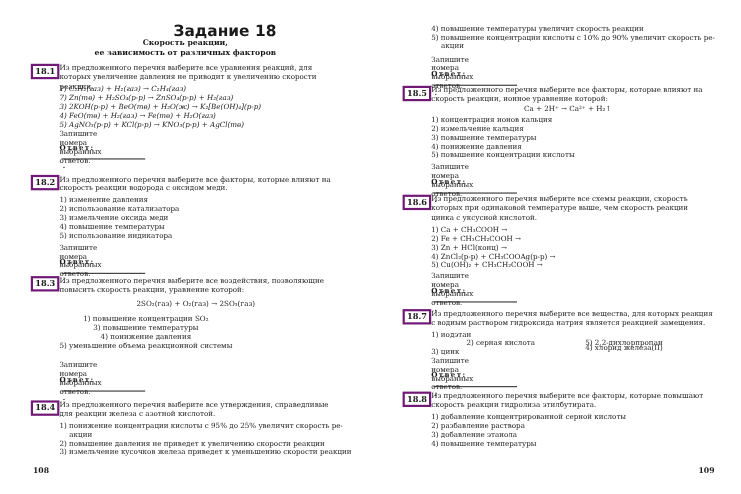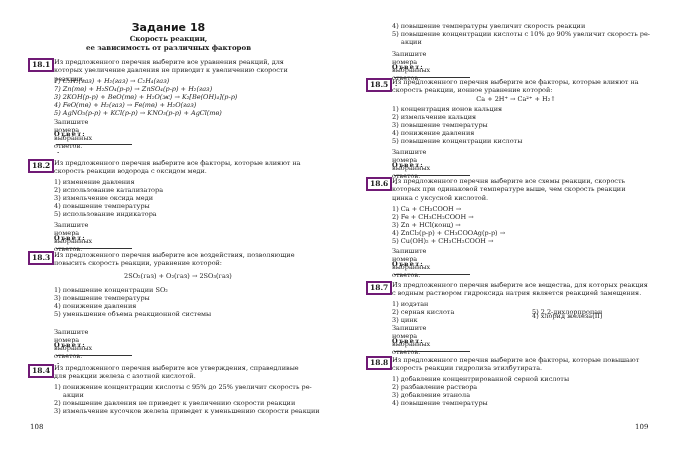--- a/index.html
+++ b/index.html
@@ -2,35 +2,35 @@
 <html><head>
 <meta charset="utf-8">
 <style>
   html, body { margin:0; padding:0; background:#ffffff; }
   body { width:674px; height:449px; position:relative; overflow:hidden;
          font-family:"DejaVu Serif", serif; color:#1a1a1a; }
   .page { position:absolute; top:0; height:449px; }
   .left { left:0; width:337px; }
   .right { left:337px; width:337px; }
   .hdr { position:absolute; left:0; width:337px; text-align:center; font-weight:bold; }
-  .hdr.t1 { top:21px; font-size:11px; font-family:"DejaVu Sans", sans-serif; }
+  .hdr.t1 { top:21px; font-size:14px; font-family:"DejaVu Sans", sans-serif;margin-left:36px; }
   .hdr.t2 { top:34px; font-size:7px; line-height:9px; }
   .task { position:absolute; }
   .num { position:absolute; left:0; top:0; border:2px solid #701a75; padding:0 2px;
          font-weight:bold; font-size:7.5px; line-height:10px; font-family:"DejaVu Serif", serif; }
   .q { position:absolute; left:26px; top:0; width:256px; font-size:6.5px; line-height:8.3px; }
   .items { position:absolute; left:26px; font-size:6.5px; line-height:8px; }
   .items div { white-space:nowrap; }
   .items .cont { padding-left:9px; }
   .instr { position:absolute; left:26px; font-size:6.5px; }
   .ans { position:absolute; left:26px; font-size:6.5px; letter-spacing:1.2px; font-weight:bold; }
   .ans .line { display:inline-block; width:76px; border-bottom:1px solid #333; height:6px; vertical-align:baseline; margin-left:2px; }
   .ans .dot { margin-left:3px; }
   .eq { position:absolute; left:0; width:300px; text-align:center; font-size:6.5px; }
-  .pnum { position:absolute; top:423px; font-size:7px; font-weight:normal; }
+  .pnum { position:absolute; top:423px; font-size:7px; font-weight:bold; }
   .grid2 { position:absolute; left:26px; font-size:6.5px; line-height:8px; }
   .grid2 .c1 { position:absolute; left:0; white-space:nowrap; }
   .grid2 .c2 { position:absolute; left:140px; white-space:nowrap; }
 </style>
 </head>
 <body>
 
 <div class="page left">
   <div class="hdr t1">Задание 18</div>
   <div class="hdr t2">
@@ -67,21 +67,21 @@
     <div class="instr" style="top:62px;">Запишите номера выбранных ответов.</div>
     <div class="ans" style="top:75px;">
       <span>Ответ:</span><span class="line"></span><span class="dot">.</span>
     </div>
   </div>
 
   <div class="task" style="left:28px; top:251px;">
     <div class="num">18.3</div>
     <div class="q">Из предложенного перечня выберите все воздействия, позволяющие повысить скорость реакции, уравнение которой:</div>
     <div class="eq" style="top:21px;">2SO₂(газ) + O₂(газ) → 2SO₃(газ)</div>
-    <div class="items" style="top:35px;">
+    <div class="items" style="top:35px;text-align:center;">
       <div>1) повышение концентрации SO₂</div>
       <div>3) повышение температуры</div>
       <div>4) понижение давления</div>
       <div>5) уменьшение объема реакционной системы</div>
     </div>
     <div class="instr" style="top:77px;">Запишите номера выбранных ответов.</div>
     <div class="ans" style="top:90px;">
       <span>Ответ:</span><span class="line"></span><span class="dot">.</span>
     </div>
   </div>
@@ -145,21 +145,21 @@
     <div class="ans" style="top:83px;">
       <span>Ответ:</span><span class="line"></span><span class="dot">.</span>
     </div>
   </div>
 
   <div class="task" style="left:29px; top:281px;">
     <div class="num">18.7</div>
     <div class="q">Из предложенного перечня выберите все вещества, для которых реакция с водным раствором гидроксида натрия является реакцией замещения.</div>
     <div class="grid2" style="top:19px;">
       <div class="c1" style="top:0;">1) иодэтан</div>
-      <div class="c1" style="top:8px;">2) серная кислота</div>
+      <div class="c1" style="top:8px;margin-left:32px;">2) серная кислота</div>
       <div class="c1" style="top:16px;">3) цинк</div>
       <div class="c2" style="top:12px;">4) хлорид железа(II)</div>
       <div class="c2" style="top:8px;">5) 2,2-дихлорпропан</div>
     </div>
     <div class="instr" style="top:43px;">Запишите номера выбранных ответов.</div>
     <div class="ans" style="top:56px;">
       <span>Ответ:</span><span class="line"></span><span class="dot">.</span>
     </div>
   </div>
 

